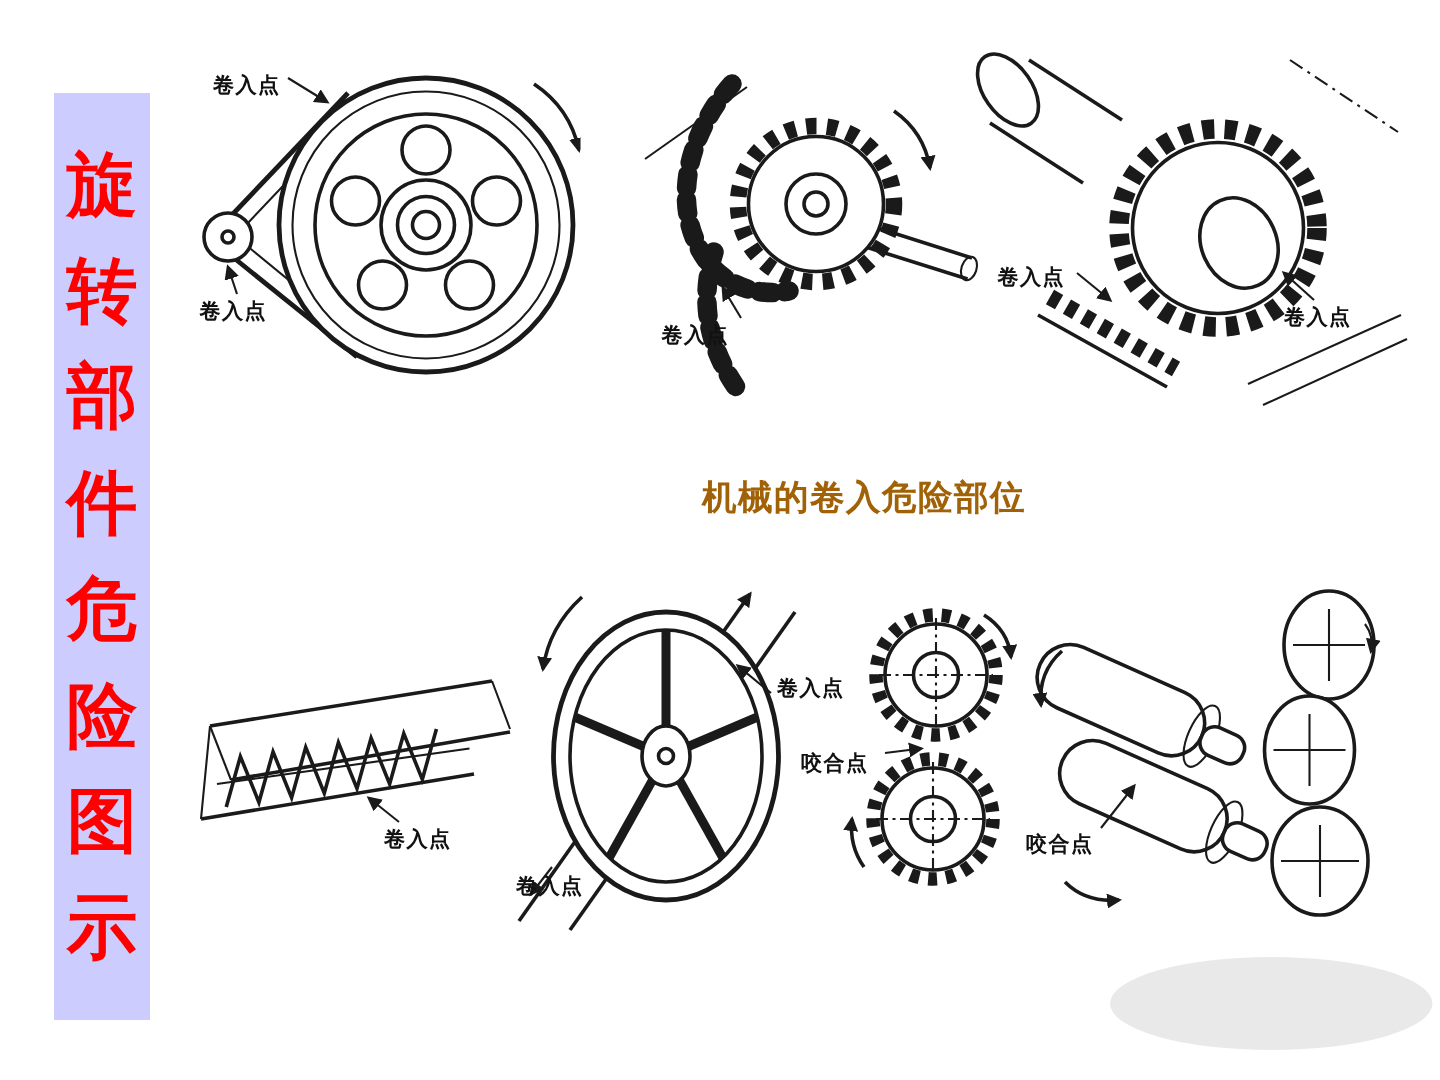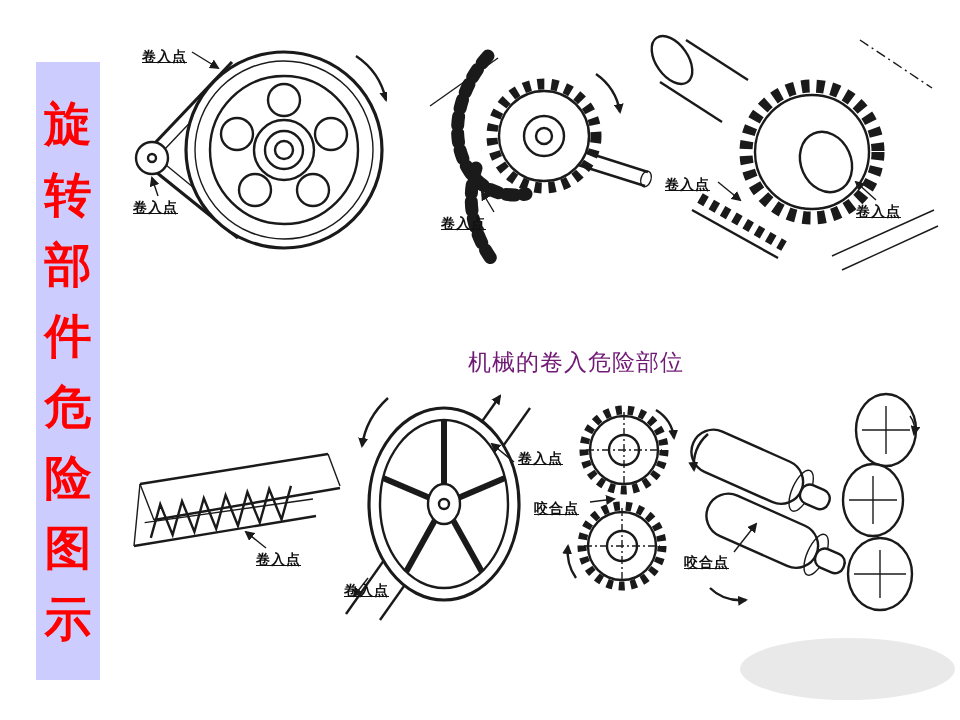--- a/index.html
+++ b/index.html
@@ -17,24 +17,24 @@
   .s1{stroke:#1a1a1a;stroke-width:1.4;fill:none;}
   .s2{stroke:#1a1a1a;stroke-width:2.4;fill:none;}
   .s3{stroke:#1a1a1a;stroke-width:3.2;fill:none;}
   .teeth{stroke:#1a1a1a;fill:none;}
   .chain{stroke:#1a1a1a;stroke-width:13;fill:none;stroke-linecap:round;stroke-dasharray:9 8;}
   .spoke{stroke:#1a1a1a;stroke-width:6;fill:none;}
   .fillw{fill:#ffffff;}
 
   
   .plabel{position:absolute;font-size:14px;font-weight:700;color:#111;
-          white-space:nowrap;letter-spacing:1px;z-index:5;text-decoration:underline;}
-
-  
-  .caption{position:absolute;font-weight:400;color:#701a75;letter-spacing:1px;z-index:5;margin-top:31px;}
+          white-space:nowrap;letter-spacing:1px;z-index:5;}
+
+  
+  .caption{position:absolute;font-weight:700;color:#a16207;letter-spacing:1px;z-index:5;}
   .caption-top{left:468px;top:316px;font-size:23px;}
   .caption-bottom{left:452px;top:626px;font-size:21px;}
 
   .watermark{position:absolute;left:740px;top:638px;width:215px;height:62px;
              background:#9a9a9a;opacity:0.22;border-radius:50%;}
 </style>
 </head>
 <body>
 
 <div class="slide" style="background: rgb(255, 255, 255);">

